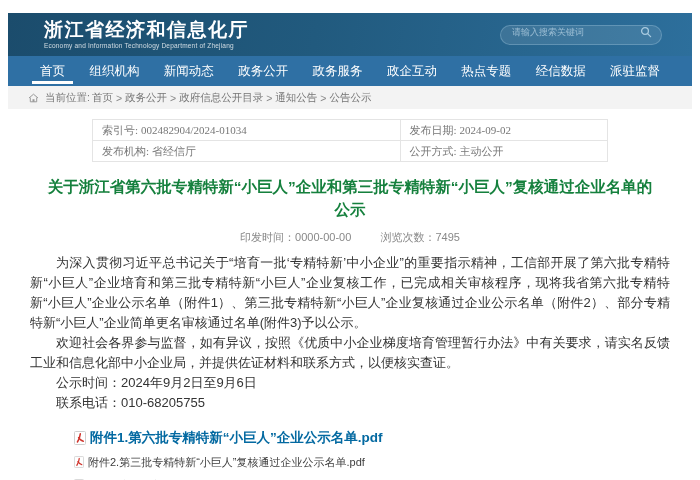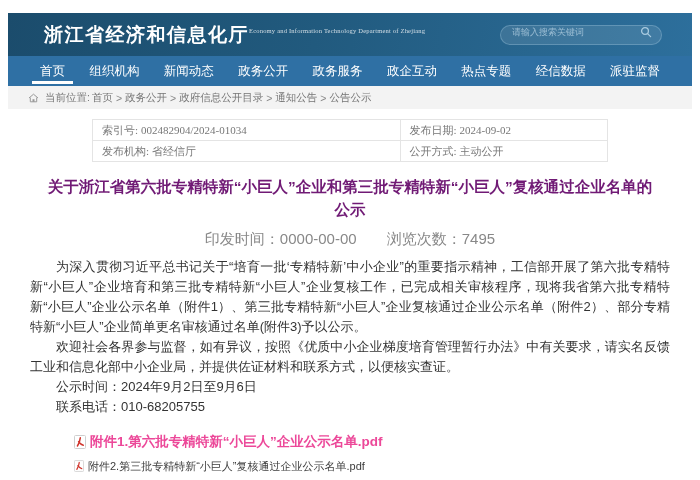--- a/index.html
+++ b/index.html
@@ -8,21 +8,21 @@
     font-family:"Liberation Sans","DejaVu Sans",sans-serif;
     position:relative;
   }
   
   .site-header{
     position:absolute;left:8px;right:8px;top:13px;height:43px;
     background:linear-gradient(100deg,#1b4c6c 0%,#215a7e 45%,#2d6f9c 100%);
     display:flex;align-items:center;justify-content:space-between;
     padding:0 30px 0 36px;box-sizing:border-box;
   }
-  .logo-block{display:flex;justify-content:flex-start;font-family:Liberation Serif, serif;}
+  .logo-block{display:flex;flex-direction:column;justify-content:flex-start;}
   .site-title{color:#fff;font-size:19px;font-weight:bold;letter-spacing:1.5px;line-height:20px;}
   .site-subtitle{color:rgba(255,255,255,.78);font-size:6.5px;margin-top:2px;letter-spacing:.2px;}
   .search-box{
     width:162px;height:20px;border-radius:10px;
     background:rgba(255,255,255,.10);border:1px solid rgba(150,190,215,.40);
     display:flex;align-items:flex-start;padding:0 9px;box-sizing:border-box;gap:4px;
   }
   .search-input{
     flex:1;min-width:0;background:transparent;border:none;outline:none;
     color:#d5e7f2;font-size:9px;font-family:inherit;
@@ -57,32 +57,32 @@
     padding:10px 22px 0;box-sizing:border-box;
   }
   .meta-table{
     width:516px;margin:0 auto;border-collapse:collapse;table-layout:fixed;
     font-size:11px;color:#777;font-family:Liberation Serif, serif;
   }
   .meta-table td{border:1px solid #e4e4e4;height:18px;padding:1px 4px 1px 9px;}
   .meta-table td.c1{width:57%;}
   .meta-table .lbl{margin-right:3px;}
   .doc-title{
-    font-size:15.5px;font-weight:bold;color:#701a75;text-align:center;
+    font-size:15.5px;font-weight:bold;color:#15803d;text-align:center;
     line-height:23px;margin:13px auto 9px;max-width:606px;
   }
-  .doc-meta{text-align:center;font-size:15px;color:#888;}
+  .doc-meta{text-align:center;font-size:11px;color:#888;}
   .doc-meta .pair+.pair{margin-left:26px;}
   .doc-body{font-size:13px;color:#333;line-height:20px;text-align:justify;}
   .doc-body p{margin:0;text-indent:2em;}
   .doc-body p.para-1{margin-top:8px;}
   .attachments{margin:15px 0 0 44px;}
   .attachment{display:flex;align-items:center;gap:4px;margin-bottom:3px;cursor:pointer;}
   .attachment .pdf-wrap{display:flex;align-items:center;flex:none;}
-  .attachment.lg{font-size:13.5px;font-weight:600;color:#ec4899;margin-bottom:4px;}
+  .attachment.lg{font-size:13.5px;font-weight:600;color:#0369a1;margin-bottom:4px;}
   .attachment.sm{font-size:11px;color:#3d3d3d;font-weight:500;}
 </style>
 </head>
 <body>
 
 <header class="site-header">
   <div class="logo-block">
     <div class="site-title">浙江省经济和信息化厅</div>
     <div class="site-subtitle">Economy and Information Technology Department of Zhejiang</div>
   </div>

